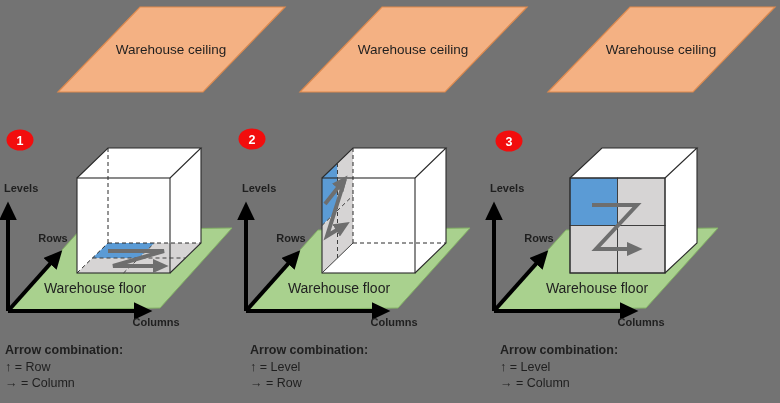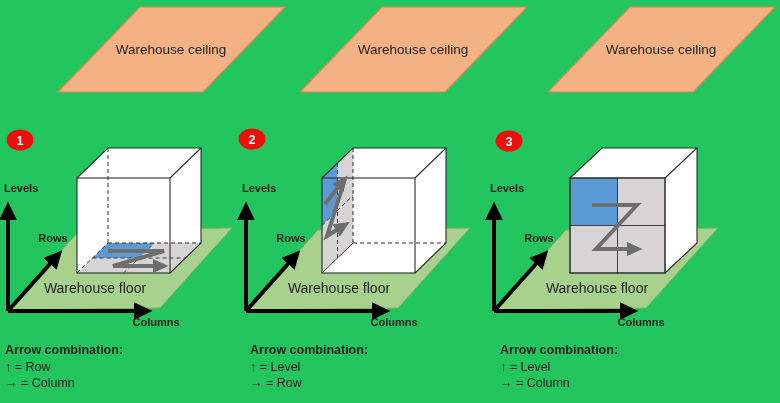--- a/index.html
+++ b/index.html
@@ -1,16 +1,16 @@
 <!DOCTYPE html>
 <html><head>
 <meta charset="utf-8">
 <style>
   html,body{margin:0;padding:0;background:#ffffff;}
-  #stage{position:relative;width:780px;height:403px;background:#22c55e;overflow:hidden;
+  #stage{position:relative;width:780px;height:403px;background:#737373;overflow:hidden;
          font-family:"Liberation Sans",sans-serif;}
   svg{display:block;}
   text{font-family:"Liberation Sans",sans-serif;fill:#1f1f1f;}
   .ceil-shape{stroke:#dd8a4f;stroke-width:1.2;}
   .floor-shape{stroke:#84b366;stroke-width:1;}
   .ceil-label{font-size:13.5px;}
   .floor-label{font-size:14px;}
   .axis-line{stroke:#000000;stroke-width:4;fill:none;}
   .axis-label{font-size:11px;font-weight:bold;}
   .cube-body{fill:#ffffff;stroke:none;}

